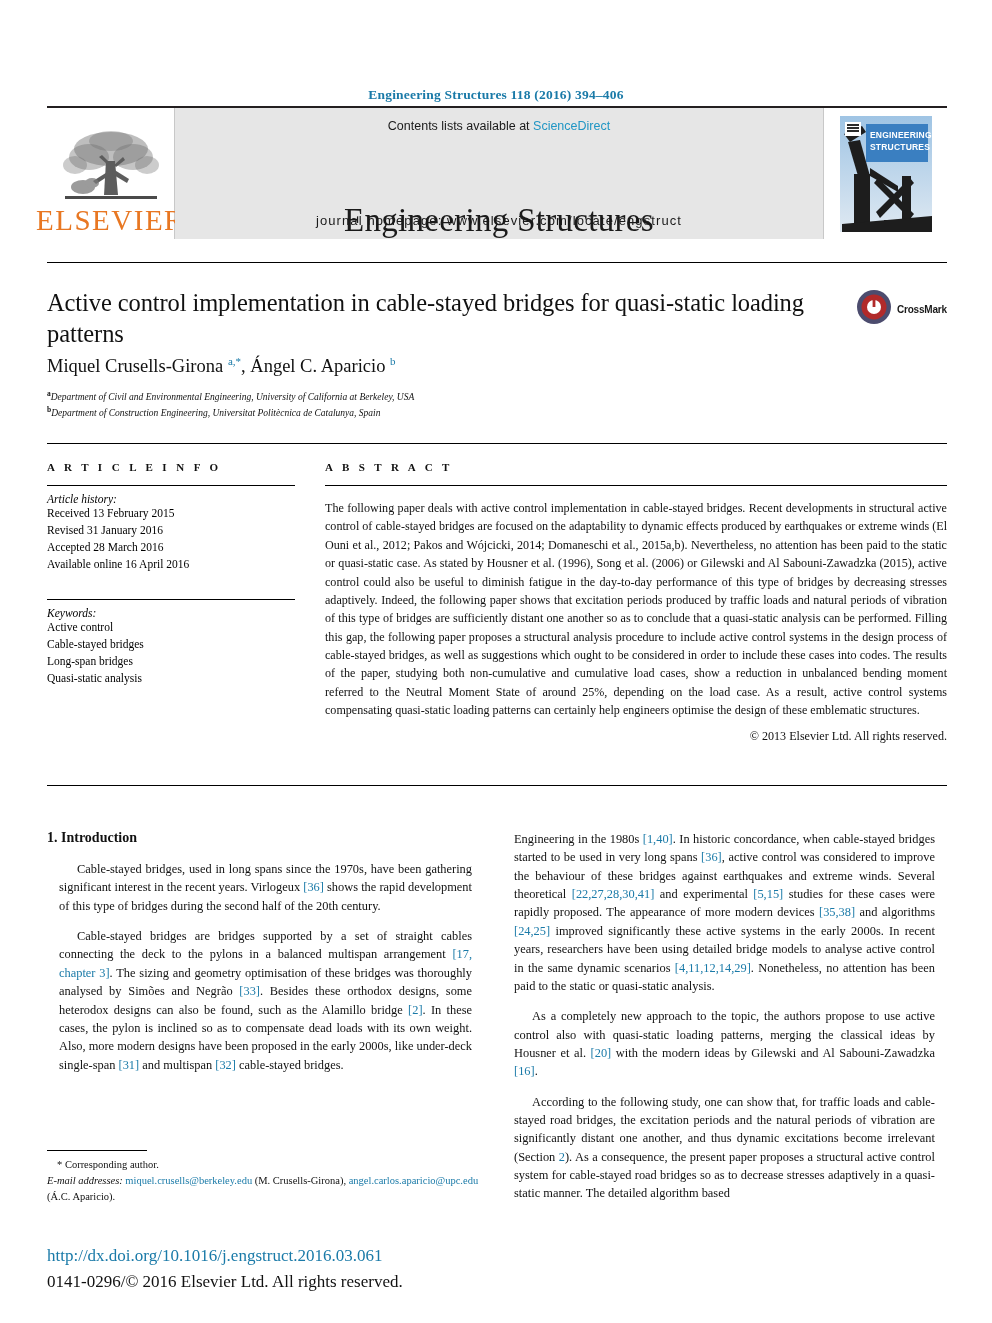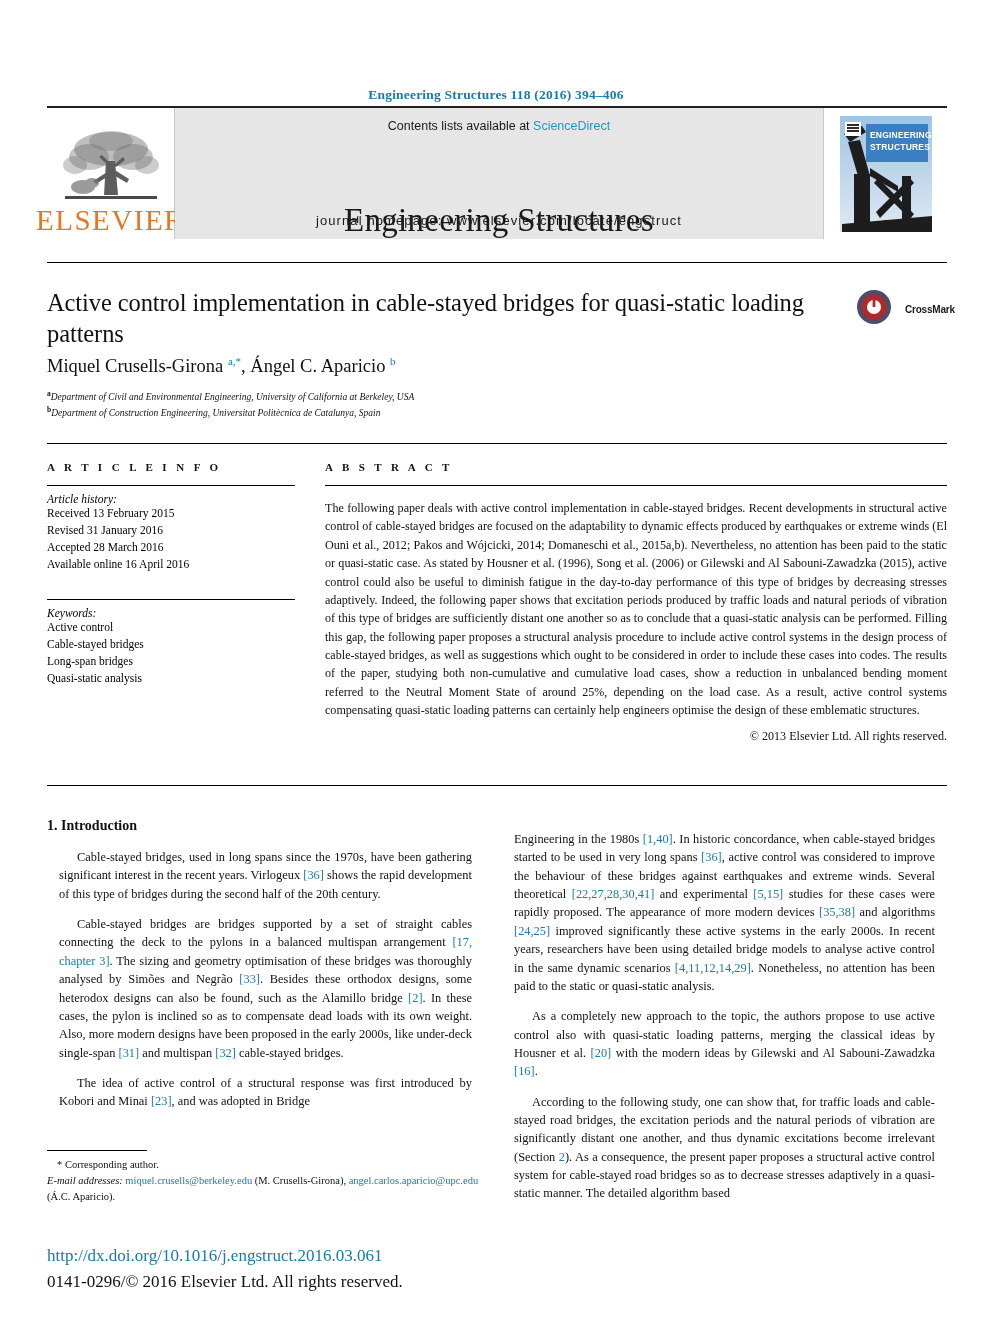--- a/index.html
+++ b/index.html
@@ -114,21 +114,21 @@
     line-height: 1.26;
     color: #111;
     letter-spacing: -0.1px;
   }
   .crossmark {
     position: absolute;
     top: 285px; left: 856px;
     width: 92px; height: 48px;
     display: flex;
     align-items: center;
-    gap: 13px;
+    gap: 5px;
   }
   .crossmark-label {
     font-family: "Liberation Sans", sans-serif;
     font-size: 10px;
     font-weight: bold;
     color: #1a1a1a;
     letter-spacing: -0.2px;
   }
   .authors {
     position: absolute;
@@ -210,21 +210,21 @@
     top: 818px; left: 47px; width: 437px;
   }
   .body-right {
     position: absolute;
     top: 818px; left: 502px; width: 445px;
   }
   h2.secnum {
     font-family: "Liberation Serif", serif;
     font-size: 14px;
     font-weight: bold;
-    margin: 0 0 14px 0;
+    margin: 12px 0 14px 0;
     color: #111;
   }
   p.para {
     font-family: "Liberation Serif", serif;
     font-size: 12.4px;
     line-height: 1.48;
     text-align: justify;
     margin: 12px;
     text-indent: 18px;
     color: #111;
@@ -397,21 +397,20 @@
     <div class="abs-copy">© 2013 Elsevier Ltd. All rights reserved.</div>
   </div>
 
   <div class="bottom-rule"></div>
 
   <div class="body-left">
     <h2 class="secnum">1. Introduction</h2>
     <div>
         <p class="para">Cable-stayed bridges, used in long spans since the 1970s, have been gathering significant interest in the recent years. Virlogeux <span class="ref">[36]</span> shows the rapid development of this type of bridges during the second half of the 20th century.</p>
         <p class="para">Cable-stayed bridges are bridges supported by a set of straight cables connecting the deck to the pylons in a balanced multispan arrangement <span class="ref">[17, chapter 3]</span>. The sizing and geometry optimisation of these bridges was thoroughly analysed by Simões and Negrão <span class="ref">[33]</span>. Besides these orthodox designs, some heterodox designs can also be found, such as the Alamillo bridge <span class="ref">[2]</span>. In these cases, the pylon is inclined so as to compensate dead loads with its own weight. Also, more modern designs have been proposed in the early 2000s, like under-deck single-span <span class="ref">[31]</span> and multispan <span class="ref">[32]</span> cable-stayed bridges.</p>
-        <p class="para">The idea of active control of a structural response was first introduced by Kobori and Minai <span class="ref">[23]</span>, and was adopted in Bridge</p>
       </div>
   </div>
 
   <div class="body-right">
     <div>
         <p class="para noindent">Engineering in the 1980s <span class="ref">[1,40]</span>. In historic concordance, when cable-stayed bridges started to be used in very long spans <span class="ref">[36]</span>, active control was considered to improve the behaviour of these bridges against earthquakes and extreme winds. Several theoretical <span class="ref">[22,27,28,30,41]</span> and experimental <span class="ref">[5,15]</span> studies for these cases were rapidly proposed. The appearance of more modern devices <span class="ref">[35,38]</span> and algorithms <span class="ref">[24,25]</span> improved significantly these active systems in the early 2000s. In recent years, researchers have been using detailed bridge models to analyse active control in the same dynamic scenarios <span class="ref">[4,11,12,14,29]</span>. Nonetheless, no attention has been paid to the static or quasi-static analysis.</p>
         <p class="para">As a completely new approach to the topic, the authors propose to use active control also with quasi-static loading patterns, merging the classical ideas by Housner et al. <span class="ref">[20]</span> with the modern ideas by Gilewski and Al Sabouni-Zawadzka <span class="ref">[16]</span>.</p>
         <p class="para">According to the following study, one can show that, for traffic loads and cable-stayed road bridges, the excitation periods and the natural periods of vibration are significantly distant one another, and thus dynamic excitations become irrelevant (Section <span class="ref">2</span>). As a consequence, the present paper proposes a structural active control system for cable-stayed road bridges so as to decrease stresses adaptively in a quasi-static manner. The detailed algorithm based</p>
       </div>
   </div>

